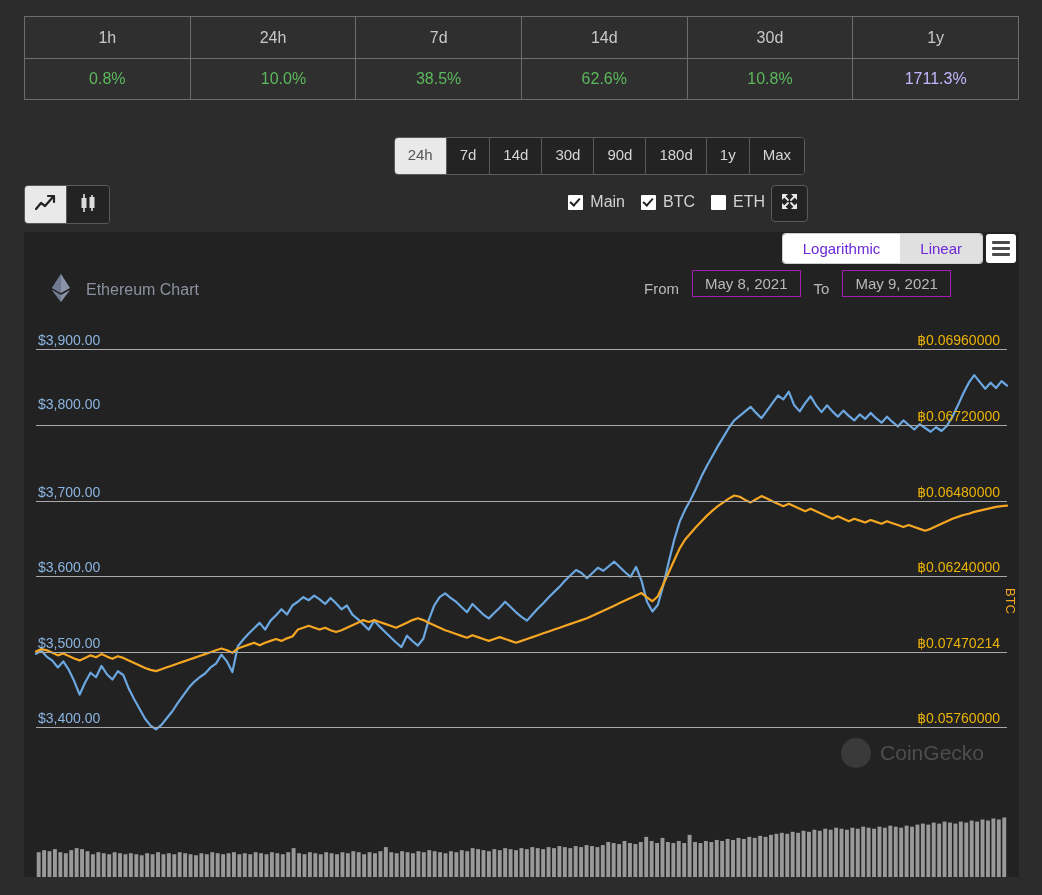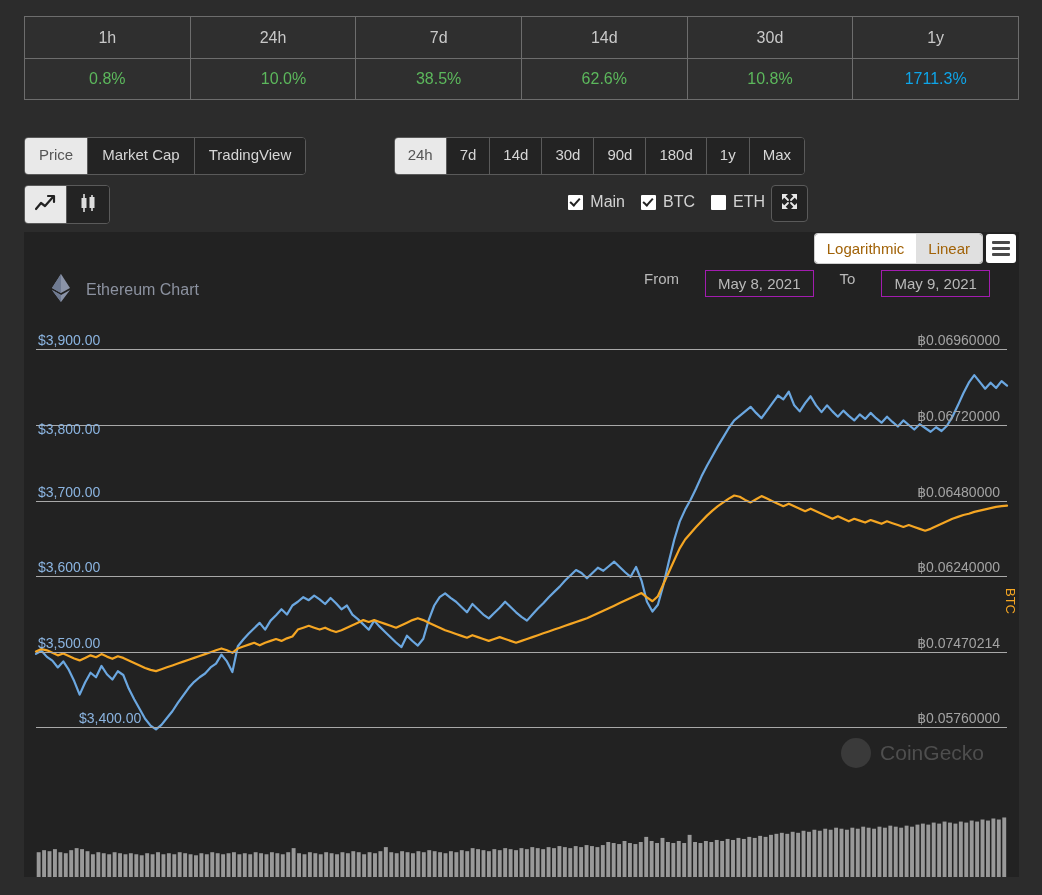--- a/index.html
+++ b/index.html
@@ -113,42 +113,42 @@
     background: #222222;
     overflow: hidden;
   }
   #chart-title {
     position: absolute; left: 28px; top: 42px;
     display: flex; align-items: center; gap: 16px;
     color: #8c92a0; font-size: 16px;
   }
   #date-range {
     position: absolute; left: 620px; top: 38px;
-    display: flex; align-items: flex-start; gap: 26px;
+    display: flex; align-items: flex-end; gap: 13px;
     color: #b9b9b9; font-size: 15px;
   }
   .date-box {
     border: 1px solid #a21caf;
     padding: 4px 12px;
     color: #b9b9b9;
     font-size: 15px;
     background: transparent;
     cursor: pointer;
   }
   #scale-toggle {
     position: absolute; right: 37px; top: 2px;
     display: inline-flex;
     border-radius: 3px; overflow: hidden;
     box-shadow: 0 0 0 1px #cfcfcf;
   }
   #scale-toggle .sbtn {
-    padding: 6px 12px;
+    padding: 6px 20px;
     font-size: 15px;
     background: #ffffff;
-    color: #a16207;
+    color: #6d28d9;
     cursor: pointer;
   }
   #scale-toggle .sbtn.active { background: #e0e0e0; }
   #hamburger {
     position: absolute; right: 3px; top: 2px;
     width: 30px; height: 29px;
     background: #ffffff; border-radius: 3px;
     display: flex; flex-direction: column;
     align-items: center; justify-content: center; gap: 3px;
     cursor: pointer;
@@ -159,21 +159,21 @@
   #plot { position: absolute; left: 0; top: 86px; width: 995px; height: 559px; }
   .gridline { position: absolute; left: 12px; right: 12px; height: 1px; background: #a9a9a9; }
   .ylabel-left {
     position: absolute; left: 14px;
     color: #8bb4e0; font-size: 14px;
     transform: translateY(-100%);
     padding-bottom: 1px;
   }
   .ylabel-right {
     position: absolute; right: 19px;
-    color: #a3a3a3; font-size: 14px;
+    color: #eab308; font-size: 14px;
     transform: translateY(-100%);
     padding-bottom: 1px;
   }
   #btc-axis-label {
     position: absolute; right: 1px; top: 270px;
     color: #f5a623; font-size: 13px;
     writing-mode: vertical-rl;
   }
   #watermark {
     position: absolute; right: 35px; top: 420px;
@@ -200,30 +200,25 @@
           <td>14d</td>
           <td>30d</td>
           <td>1y</td>
         </tr>
       <tr class="values" id="row-changes">
           <td style="color: rgb(92, 184, 92);">0.8%</td>
           <td style="color: rgb(92, 184, 92); padding-left: 22px;">10.0%</td>
           <td style="color: rgb(92, 184, 92);">38.5%</td>
           <td style="color: rgb(92, 184, 92);">62.6%</td>
           <td style="color: rgb(92, 184, 92);">10.8%</td>
-          <td style="color: #0ea5e9;">1711.3%</td>
+          <td style="color: #c4b5fd;">1711.3%</td>
         </tr>
     </tbody>
   </table>
 
-  <div class="btn-group" id="left-tabs">
-      <div class="btn active">Price</div>
-      <div class="btn">Market Cap</div>
-      <div class="btn">TradingView</div>
-    </div>
 
   <div class="btn-group" id="range-tabs">
       <div class="btn active">24h</div>
       <div class="btn">7d</div>
       <div class="btn">14d</div>
       <div class="btn">30d</div>
       <div class="btn">90d</div>
       <div class="btn">180d</div>
       <div class="btn">1y</div>
       <div class="btn">Max</div>
@@ -502,25 +497,25 @@
         </svg>
       <div id="grid-layer">
           <div class="gridline" style="top: 409.124px;"></div>
           <div class="gridline" style="top: 333.587px;"></div>
           <div class="gridline" style="top: 258.05px;"></div>
           <div class="gridline" style="top: 182.512px;"></div>
           <div class="gridline" style="top: 106.975px;"></div>
           <div class="gridline" style="top: 31.438px;"></div>
         </div>
       <div id="left-labels">
-          <div class="ylabel-left" style="top: 409.124px; margin-left: 41px;">$3,400.00</div>
+          <div class="ylabel-left" style="top: 409.124px;">$3,400.00</div>
           <div class="ylabel-left" style="top: 333.587px;">$3,500.00</div>
           <div class="ylabel-left" style="top: 258.05px;">$3,600.00</div>
           <div class="ylabel-left" style="top: 182.512px;">$3,700.00</div>
-          <div class="ylabel-left" style="top: 120px;">$3,800.00</div>
+          <div class="ylabel-left" style="top: 95px;">$3,800.00</div>
           <div class="ylabel-left" style="top: 31.438px;">$3,900.00</div>
         </div>
       <div id="right-labels">
           <div class="ylabel-right" style="top: 409.124px;">฿0.05760000</div>
           <div class="ylabel-right" style="top: 333.587px;">฿0.07470214</div>
           <div class="ylabel-right" style="top: 258.05px;">฿0.06240000</div>
           <div class="ylabel-right" style="top: 182.512px;">฿0.06480000</div>
           <div class="ylabel-right" style="top: 106.975px;">฿0.06720000</div>
           <div class="ylabel-right" style="top: 31.438px;">฿0.06960000</div>
         </div>

